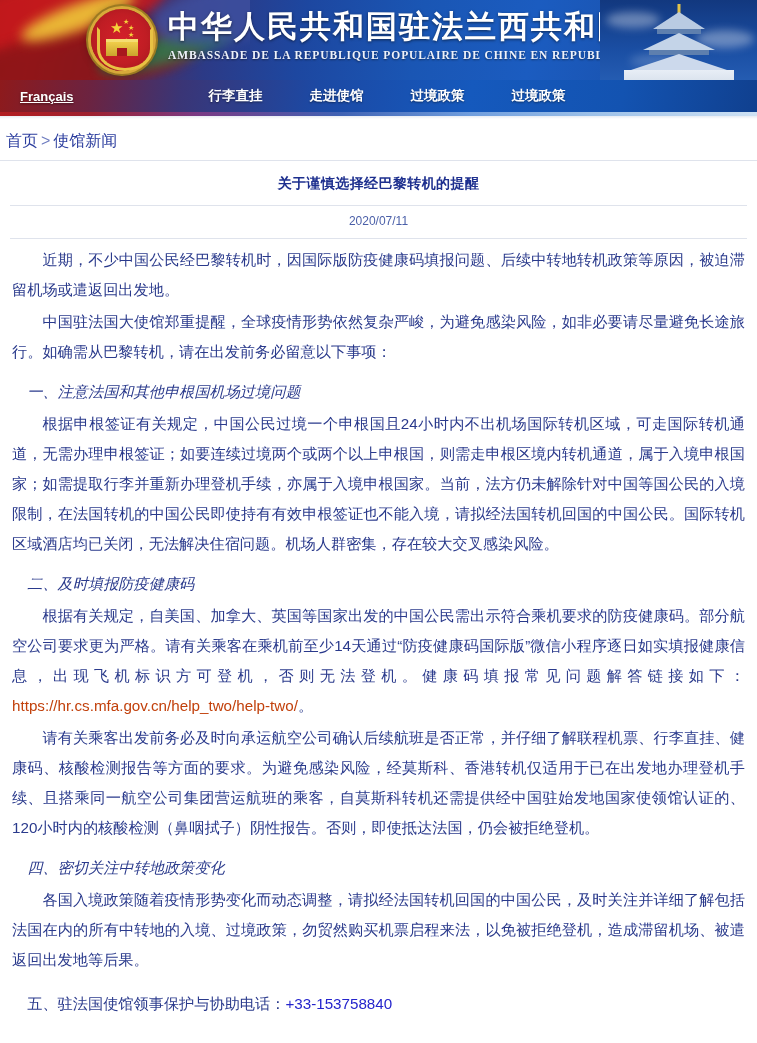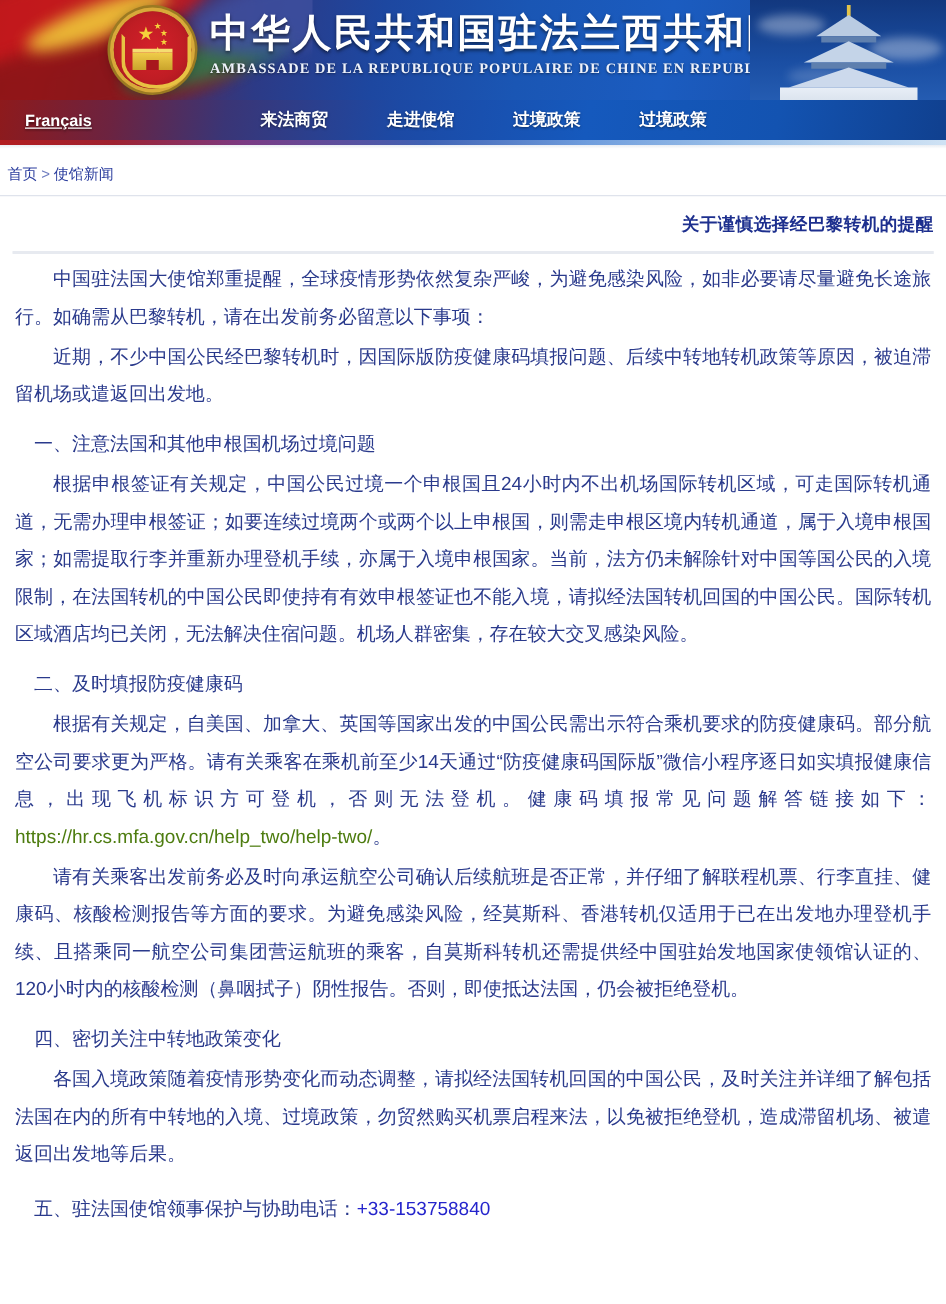--- a/index.html
+++ b/index.html
@@ -102,45 +102,45 @@
     margin-right:47px;text-shadow:0 1px 2px rgba(0,0,0,.45);white-space:nowrap;
   }
   .nav-underline{
     height:4px;
     background:linear-gradient(90deg,#b21d20 0%,#9e2130 12%,#7a3a84 26%,#3f62b4 45%,#6f9ddd 62%,#9cc0e8 78%,#cfe2f4 100%);
   }
   .nav-shadow{height:3px;background:linear-gradient(#e9edf3,#ffffff);}
 
   
   .breadcrumb{
-    padding:12px 0 8px 6px;font-size:12px;color:#2c3e9e;white-space:nowrap;
+    padding:12px 0 8px 6px;font-size:16px;color:#2c3e9e;white-space:nowrap;
   }
   .breadcrumb a{color:#2c3e9e;text-decoration:none;}
   .breadcrumb .sep{color:#6f7dc0;margin:0 3px;}
 
   .rule{height:1px;background:#dfe3ec;margin:0;}
 
   
   .article{padding:0 10px;}
   .art-title{
-    text-align:right;font-size:14px;font-weight:bold;color:#1d2f8e;
+    text-align:center;font-size:14px;font-weight:bold;color:#1d2f8e;
     padding:14px 0 12px;letter-spacing:.4px;
   }
   .art-date{
     text-align:center;font-size:12px;color:#4a5fa8;padding:8px 0 10px;
   }
   .art-body{
     font-size:15.2px;line-height:30px;color:#2a3a8c;text-align:justify;
     padding:6px 2px 10px;
   }
   .art-body p{margin:0 0 2px 0;text-indent:2em;}
-  .art-body p.heading{text-indent:1em;margin-top:10px;margin-bottom:2px;}
+  .art-body p.heading{text-indent:1em;margin-top:10px;margin-bottom:2px;font-style:italic;}
   .art-body p.contact{text-indent:1em;margin-top:14px;}
   .phone{color:#2424cc;}
-  .url{color:#4d7c0f;}
+  .url{color:#c2410c;}
 </style>
 </head>
 <body>
 
 <div class="page">
 
   <div class="banner">
     <div class="flag-wave">
       <i class="fw1"></i>
         <i class="fw2"></i>
@@ -175,42 +175,43 @@
       <span class="t-part t-band2"></span>
       <span class="t-part t-roof3"></span>
       <span class="t-part t-base"></span>
 
     </div>
   </div>
 
   <div class="nav">
     <a class="lang" href="#">Français</a>
     <div class="items">
-      <a href="#">来法商贸</a>
+      <a href="#">行李直挂</a>
       <a href="#">走进使馆</a>
       <a href="#">过境政策</a>
       <a href="#">过境政策</a>
     </div>
   </div>
   <div class="nav-underline"></div>
   <div class="nav-shadow"></div>
 
   <div class="breadcrumb">
     <a href="#">首页</a><span class="sep">&gt;</span><a href="#">使馆新闻</a>
   </div>
   <div class="rule"></div>
 
   <div class="article">
     <div class="art-title">关于谨慎选择经巴黎转机的提醒</div>
     <div class="rule"></div>
+    <div class="art-date">2020/07/11</div>
     <div class="rule"></div>
 
     <div class="art-body" id="article-body">
+        <p>近期，不少中国公民经巴黎转机时，因国际版防疫健康码填报问题、后续中转地转机政策等原因，被迫滞留机场或遣返回出发地。</p>
         <p>中国驻法国大使馆郑重提醒，全球疫情形势依然复杂严峻，为避免感染风险，如非必要请尽量避免长途旅行。如确需从巴黎转机，请在出发前务必留意以下事项：</p>
-        <p>近期，不少中国公民经巴黎转机时，因国际版防疫健康码填报问题、后续中转地转机政策等原因，被迫滞留机场或遣返回出发地。</p>
         <p class="heading">一、注意法国和其他申根国机场过境问题</p>
         <p>根据申根签证有关规定，中国公民过境一个申根国且24小时内不出机场国际转机区域，可走国际转机通道，无需办理申根签证；如要连续过境两个或两个以上申根国，则需走申根区境内转机通道，属于入境申根国家；如需提取行李并重新办理登机手续，亦属于入境申根国家。当前，法方仍未解除针对中国等国公民的入境限制，在法国转机的中国公民即使持有有效申根签证也不能入境，请拟经法国转机回国的中国公民。国际转机区域酒店均已关闭，无法解决住宿问题。机场人群密集，存在较大交叉感染风险。</p>
         <p class="heading">二、及时填报防疫健康码</p>
         <p>根据有关规定，自美国、加拿大、英国等国家出发的中国公民需出示符合乘机要求的防疫健康码。部分航空公司要求更为严格。请有关乘客在乘机前至少14天通过“防疫健康码国际版”微信小程序逐日如实填报健康信息，出现飞机标识方可登机，否则无法登机。健康码填报常见问题解答链接如下：<span class="url">https://hr.cs.mfa.gov.cn/help_two/help-two/</span>。</p>
         <p>请有关乘客出发前务必及时向承运航空公司确认后续航班是否正常，并仔细了解联程机票、行李直挂、健康码、核酸检测报告等方面的要求。为避免感染风险，经莫斯科、香港转机仅适用于已在出发地办理登机手续、且搭乘同一航空公司集团营运航班的乘客，自莫斯科转机还需提供经中国驻始发地国家使领馆认证的、120小时内的核酸检测（鼻咽拭子）阴性报告。否则，即使抵达法国，仍会被拒绝登机。</p>
         <p class="heading">四、密切关注中转地政策变化</p>
         <p>各国入境政策随着疫情形势变化而动态调整，请拟经法国转机回国的中国公民，及时关注并详细了解包括法国在内的所有中转地的入境、过境政策，勿贸然购买机票启程来法，以免被拒绝登机，造成滞留机场、被遣返回出发地等后果。</p>
         <p class="contact">五、驻法国使馆领事保护与协助电话：<span class="phone">+33-153758840</span></p>
       </div>
   </div>

